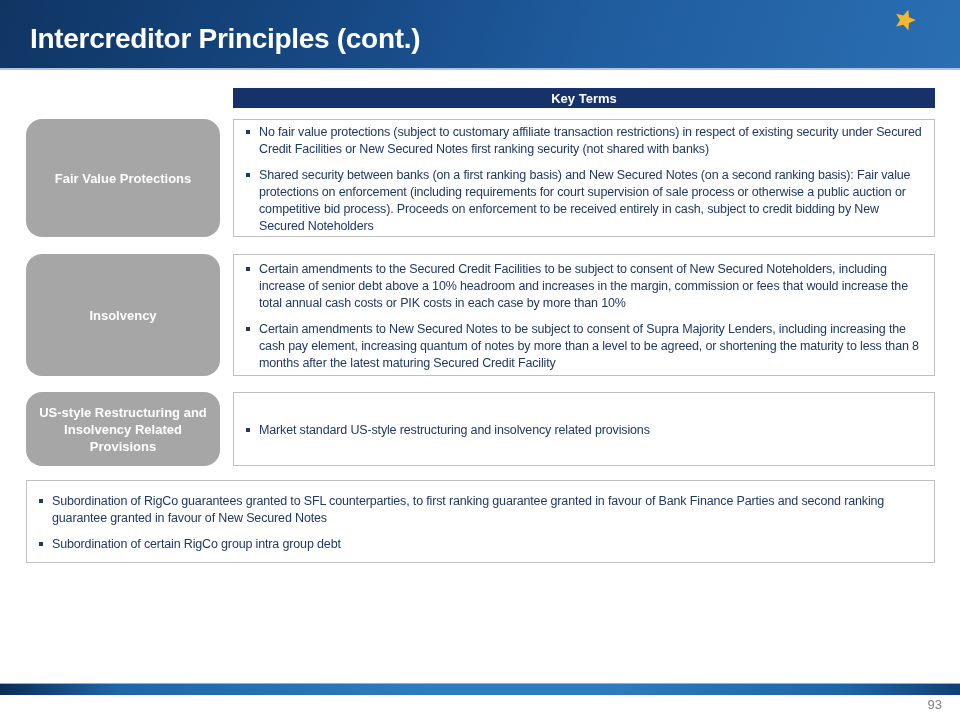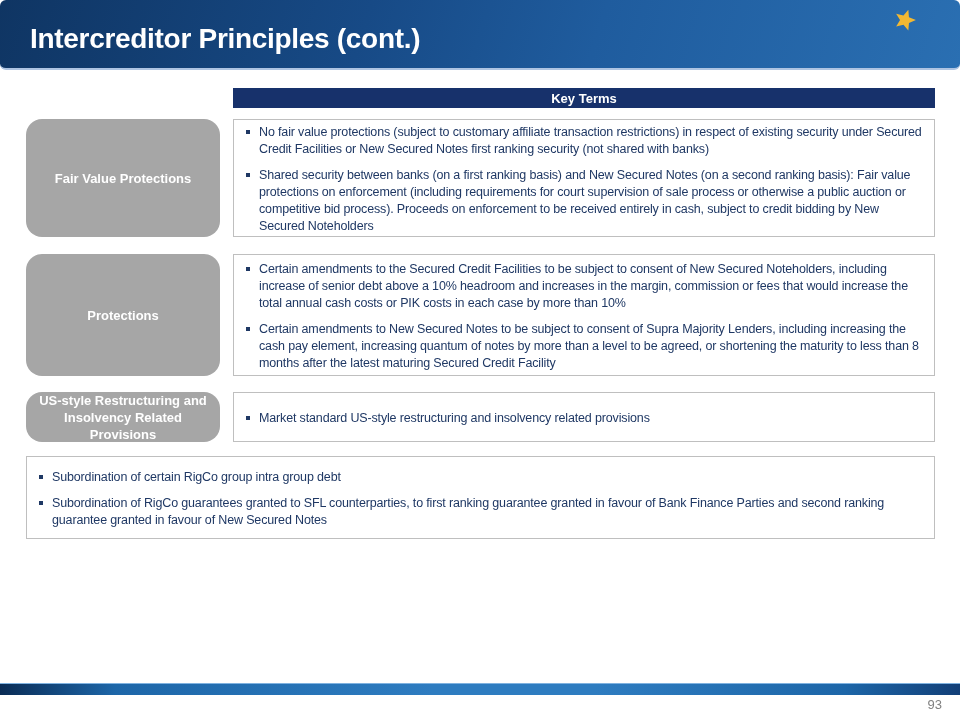--- a/index.html
+++ b/index.html
@@ -7,21 +7,21 @@
     width:960px;height:720px;overflow:hidden;position:relative;
     background:#ffffff;
     font-family:"Liberation Sans","DejaVu Sans",sans-serif;
     -webkit-font-smoothing:antialiased;
   }
   
   .titlebar{
     position:absolute;left:0;top:0;width:960px;height:68px;
     background:linear-gradient(108deg,#0f3563 0%,#174a86 38%,#1f5c9e 62%,#2a6fb2 100%);
     border-bottom:2px solid #aec4e2;
-    display:flex;align-items:center;border-radius:6px;
+    display:flex;align-items:center;
   }
   .slide-title{
     color:#ffffff;font-size:28px;font-weight:bold;
     padding-left:30px;padding-top:10px;letter-spacing:-0.3px;
   }
   .logo{
     position:absolute;right:26px;top:24px;width:100px;height:36px;
   }
   .logo-text{
     color:#ffffff;font-size:25px;font-weight:bold;letter-spacing:-0.8px;
@@ -36,21 +36,21 @@
     position:absolute;left:26px;top:88px;width:909px;
   }
   .keyterms-bar{
     margin-left:207px;height:20px;background:#17316b;
     display:flex;align-items:center;justify-content:center;
     color:#ffffff;font-size:13px;font-weight:bold;
   }
   .row{display:flex;column-gap:13px;align-items:stretch;}
   .row.r1{margin-top:11px;height:118px;}
   .row.r2{margin-top:17px;height:122px;}
-  .row.r3{margin-top:16px;height:50px;}
+  .row.r3{margin-top:16px;height:74px;}
   .row.r4{margin-top:14px;height:83px;}
   .label-box{
     width:194px;flex:0 0 194px;background:#a6a6a6;
     display:flex;align-items:center;justify-content:center;
     color:#ffffff;font-size:13px;font-weight:bold;text-align:center;
     line-height:17px;padding:0 10px;box-sizing:border-box;border-radius:16px;
   }
   .cell{
     flex:1;background:#ffffff;border:1px solid #bfbfbf;box-sizing:border-box;
     display:flex;flex-direction:column;justify-content:center;row-gap:9px;
@@ -99,21 +99,21 @@
         <span class="btext">No fair value protections (subject to customary affiliate transaction restrictions) in respect of existing security under Secured Credit Facilities or New Secured Notes first ranking security (not shared with banks)</span>
       </div>
       <div class="bullet">
         <span class="sq"></span>
         <span class="btext">Shared security between banks (on a first ranking basis) and New Secured Notes (on a second ranking basis): Fair value protections on enforcement (including requirements for court supervision of sale process or otherwise a public auction or competitive bid process). Proceeds on enforcement to be received entirely in cash, subject to credit bidding by New Secured Noteholders</span>
       </div>
     </div>
   </div>
 
   <div class="row r2">
-    <div class="label-box">Protections</div>
+    <div class="label-box">Insolvency</div>
     <div class="cell">
       <div class="bullet">
         <span class="sq"></span>
         <span class="btext">Certain amendments to the Secured Credit Facilities to be subject to consent of New Secured Noteholders, including increase of senior debt above a 10% headroom and increases in the margin, commission or fees that would increase the total annual cash costs or PIK costs in each case by more than 10%</span>
       </div>
       <div class="bullet">
         <span class="sq"></span>
         <span class="btext">Certain amendments to New Secured Notes to be subject to consent of Supra Majority Lenders, including increasing the cash pay element, increasing quantum of notes by more than a level to be agreed, or shortening the maturity to less than 8 months after the latest maturing Secured Credit Facility</span>
       </div>
     </div>
@@ -126,24 +126,24 @@
         <span class="sq"></span>
         <span class="btext">Market standard US-style restructuring and insolvency related provisions</span>
       </div>
     </div>
   </div>
 
   <div class="row r4">
     <div class="cell">
       <div class="bullet">
         <span class="sq"></span>
-        <span class="btext">Subordination of certain RigCo group intra group debt</span>
+        <span class="btext">Subordination of RigCo guarantees granted to SFL counterparties, to first ranking guarantee granted in favour of Bank Finance Parties and second ranking guarantee granted in favour of New Secured Notes</span>
       </div>
       <div class="bullet">
         <span class="sq"></span>
-        <span class="btext">Subordination of RigCo guarantees granted to SFL counterparties, to first ranking guarantee granted in favour of Bank Finance Parties and second ranking guarantee granted in favour of New Secured Notes</span>
+        <span class="btext">Subordination of certain RigCo group intra group debt</span>
       </div>
     </div>
   </div>
 </div>
 
 <div class="footer-strip"></div>
 <div class="page-number">93</div>
 
 </body></html>

